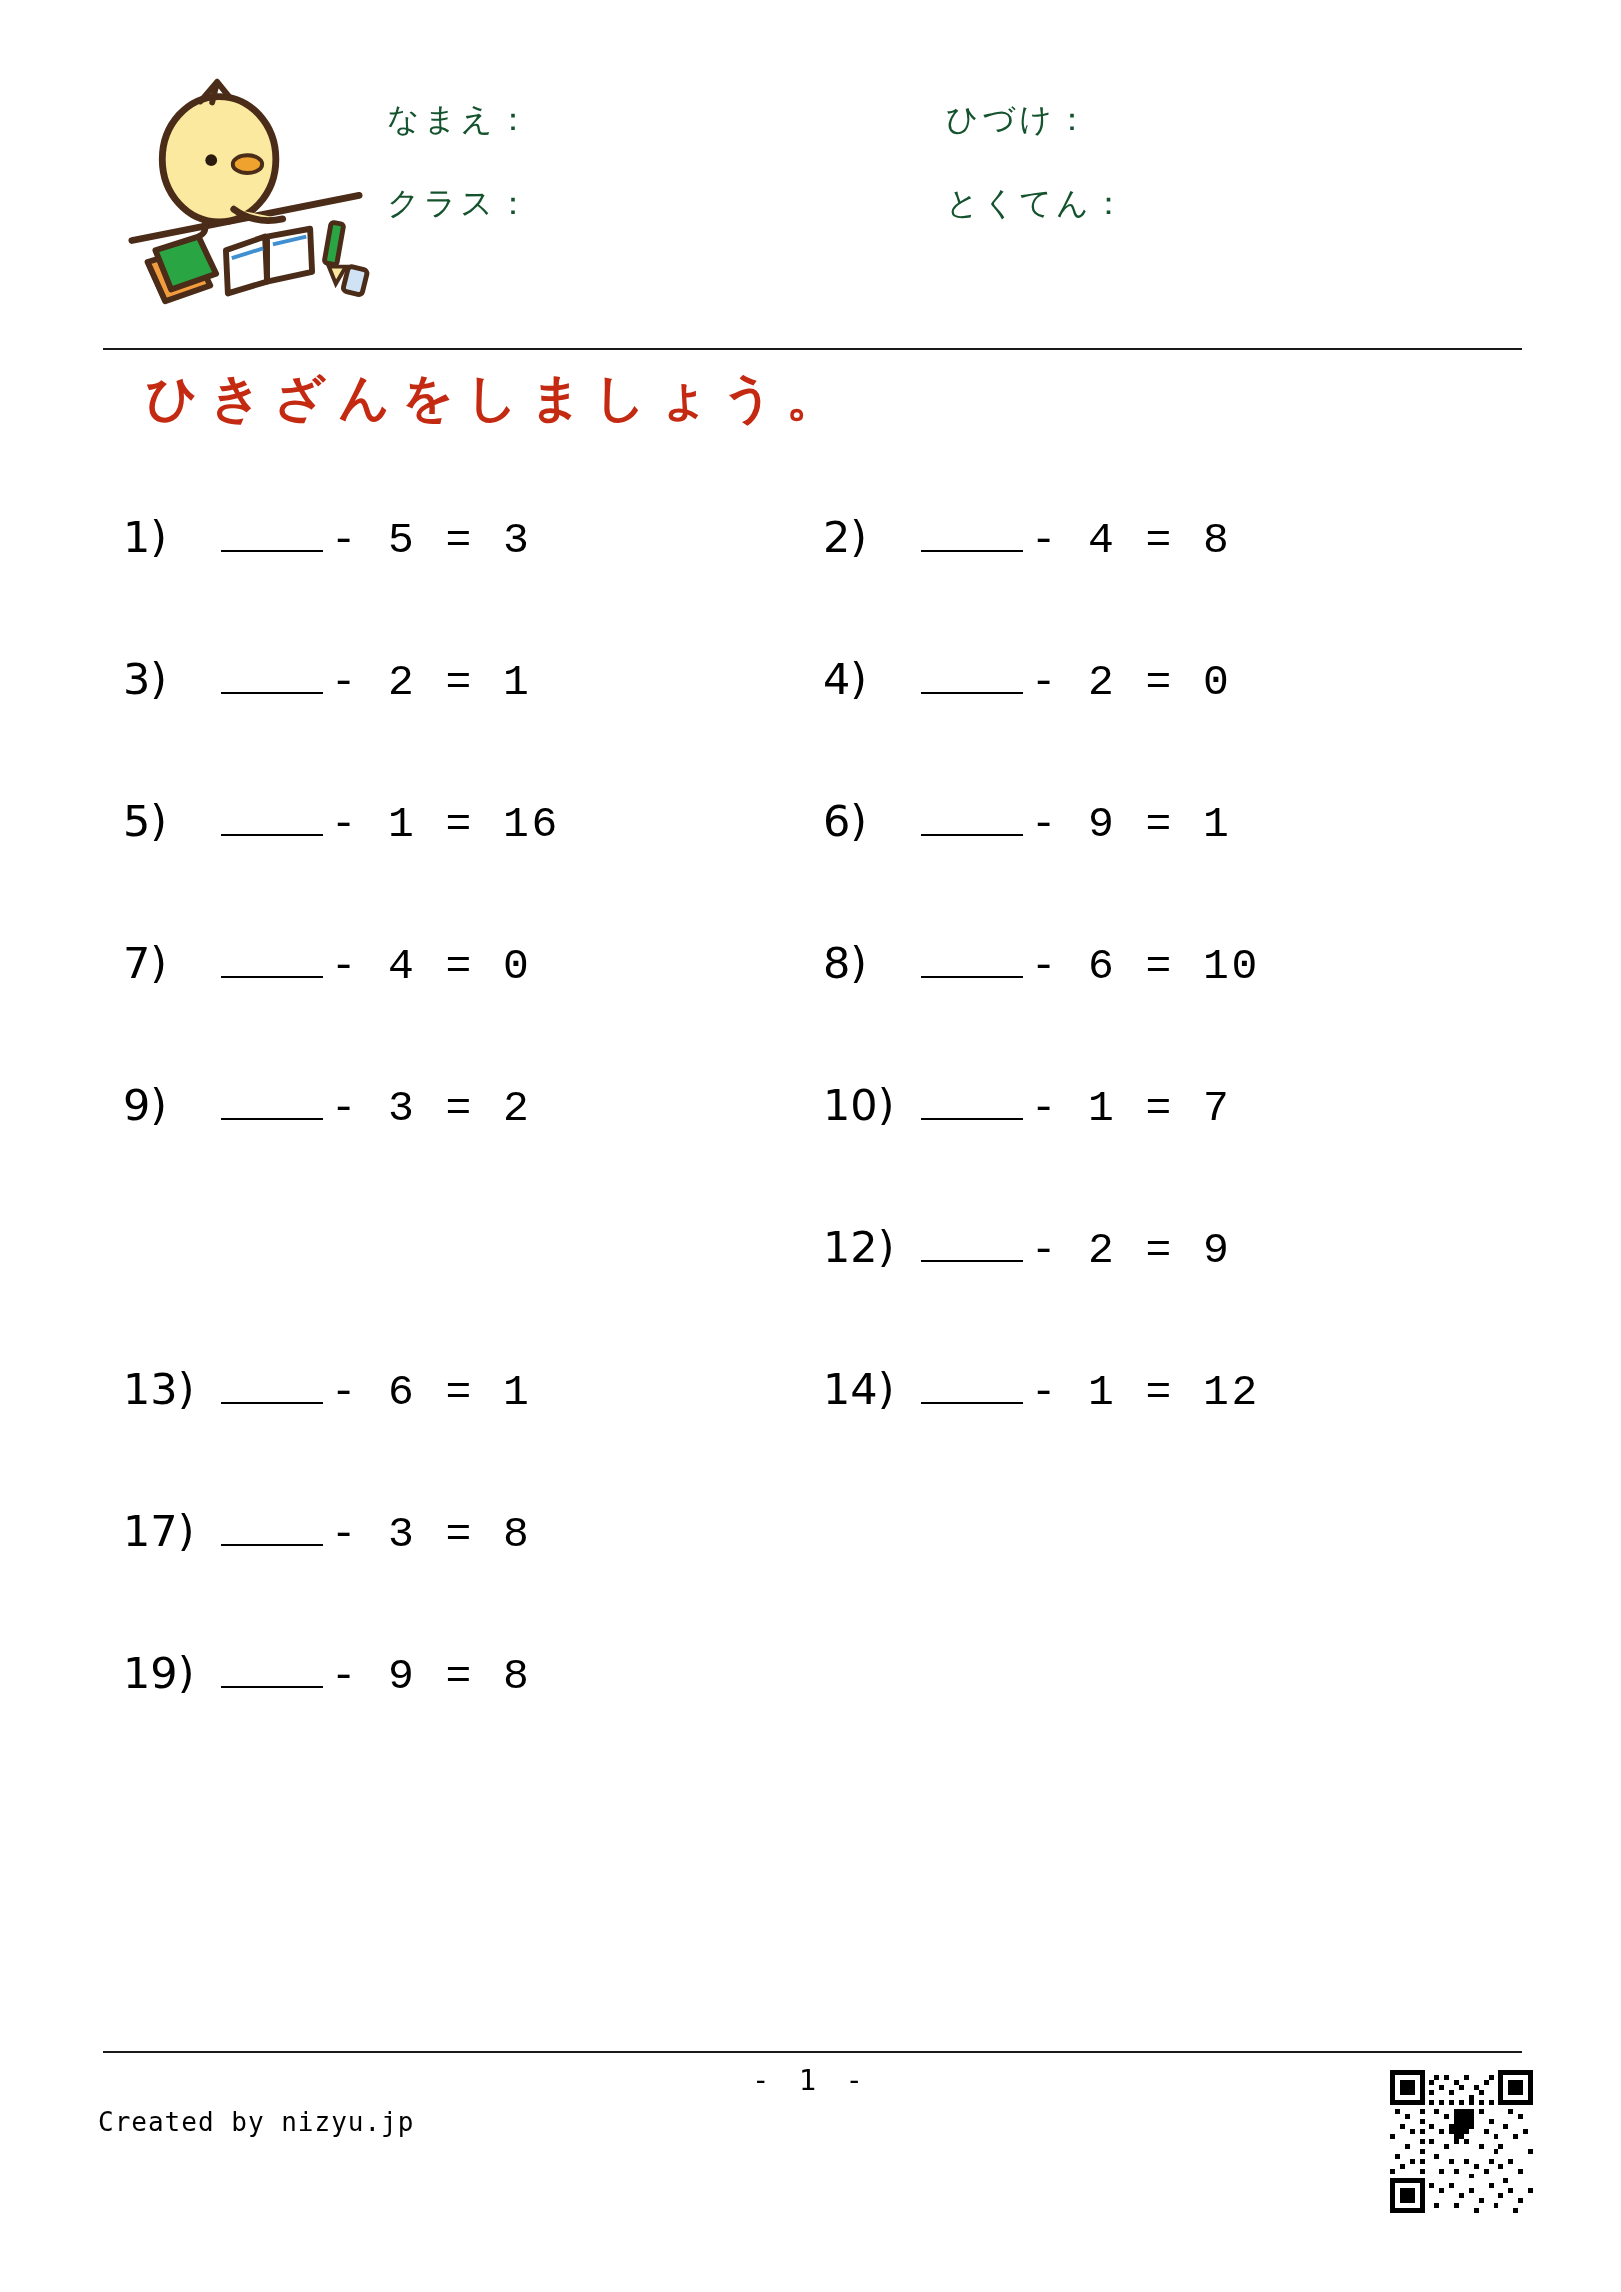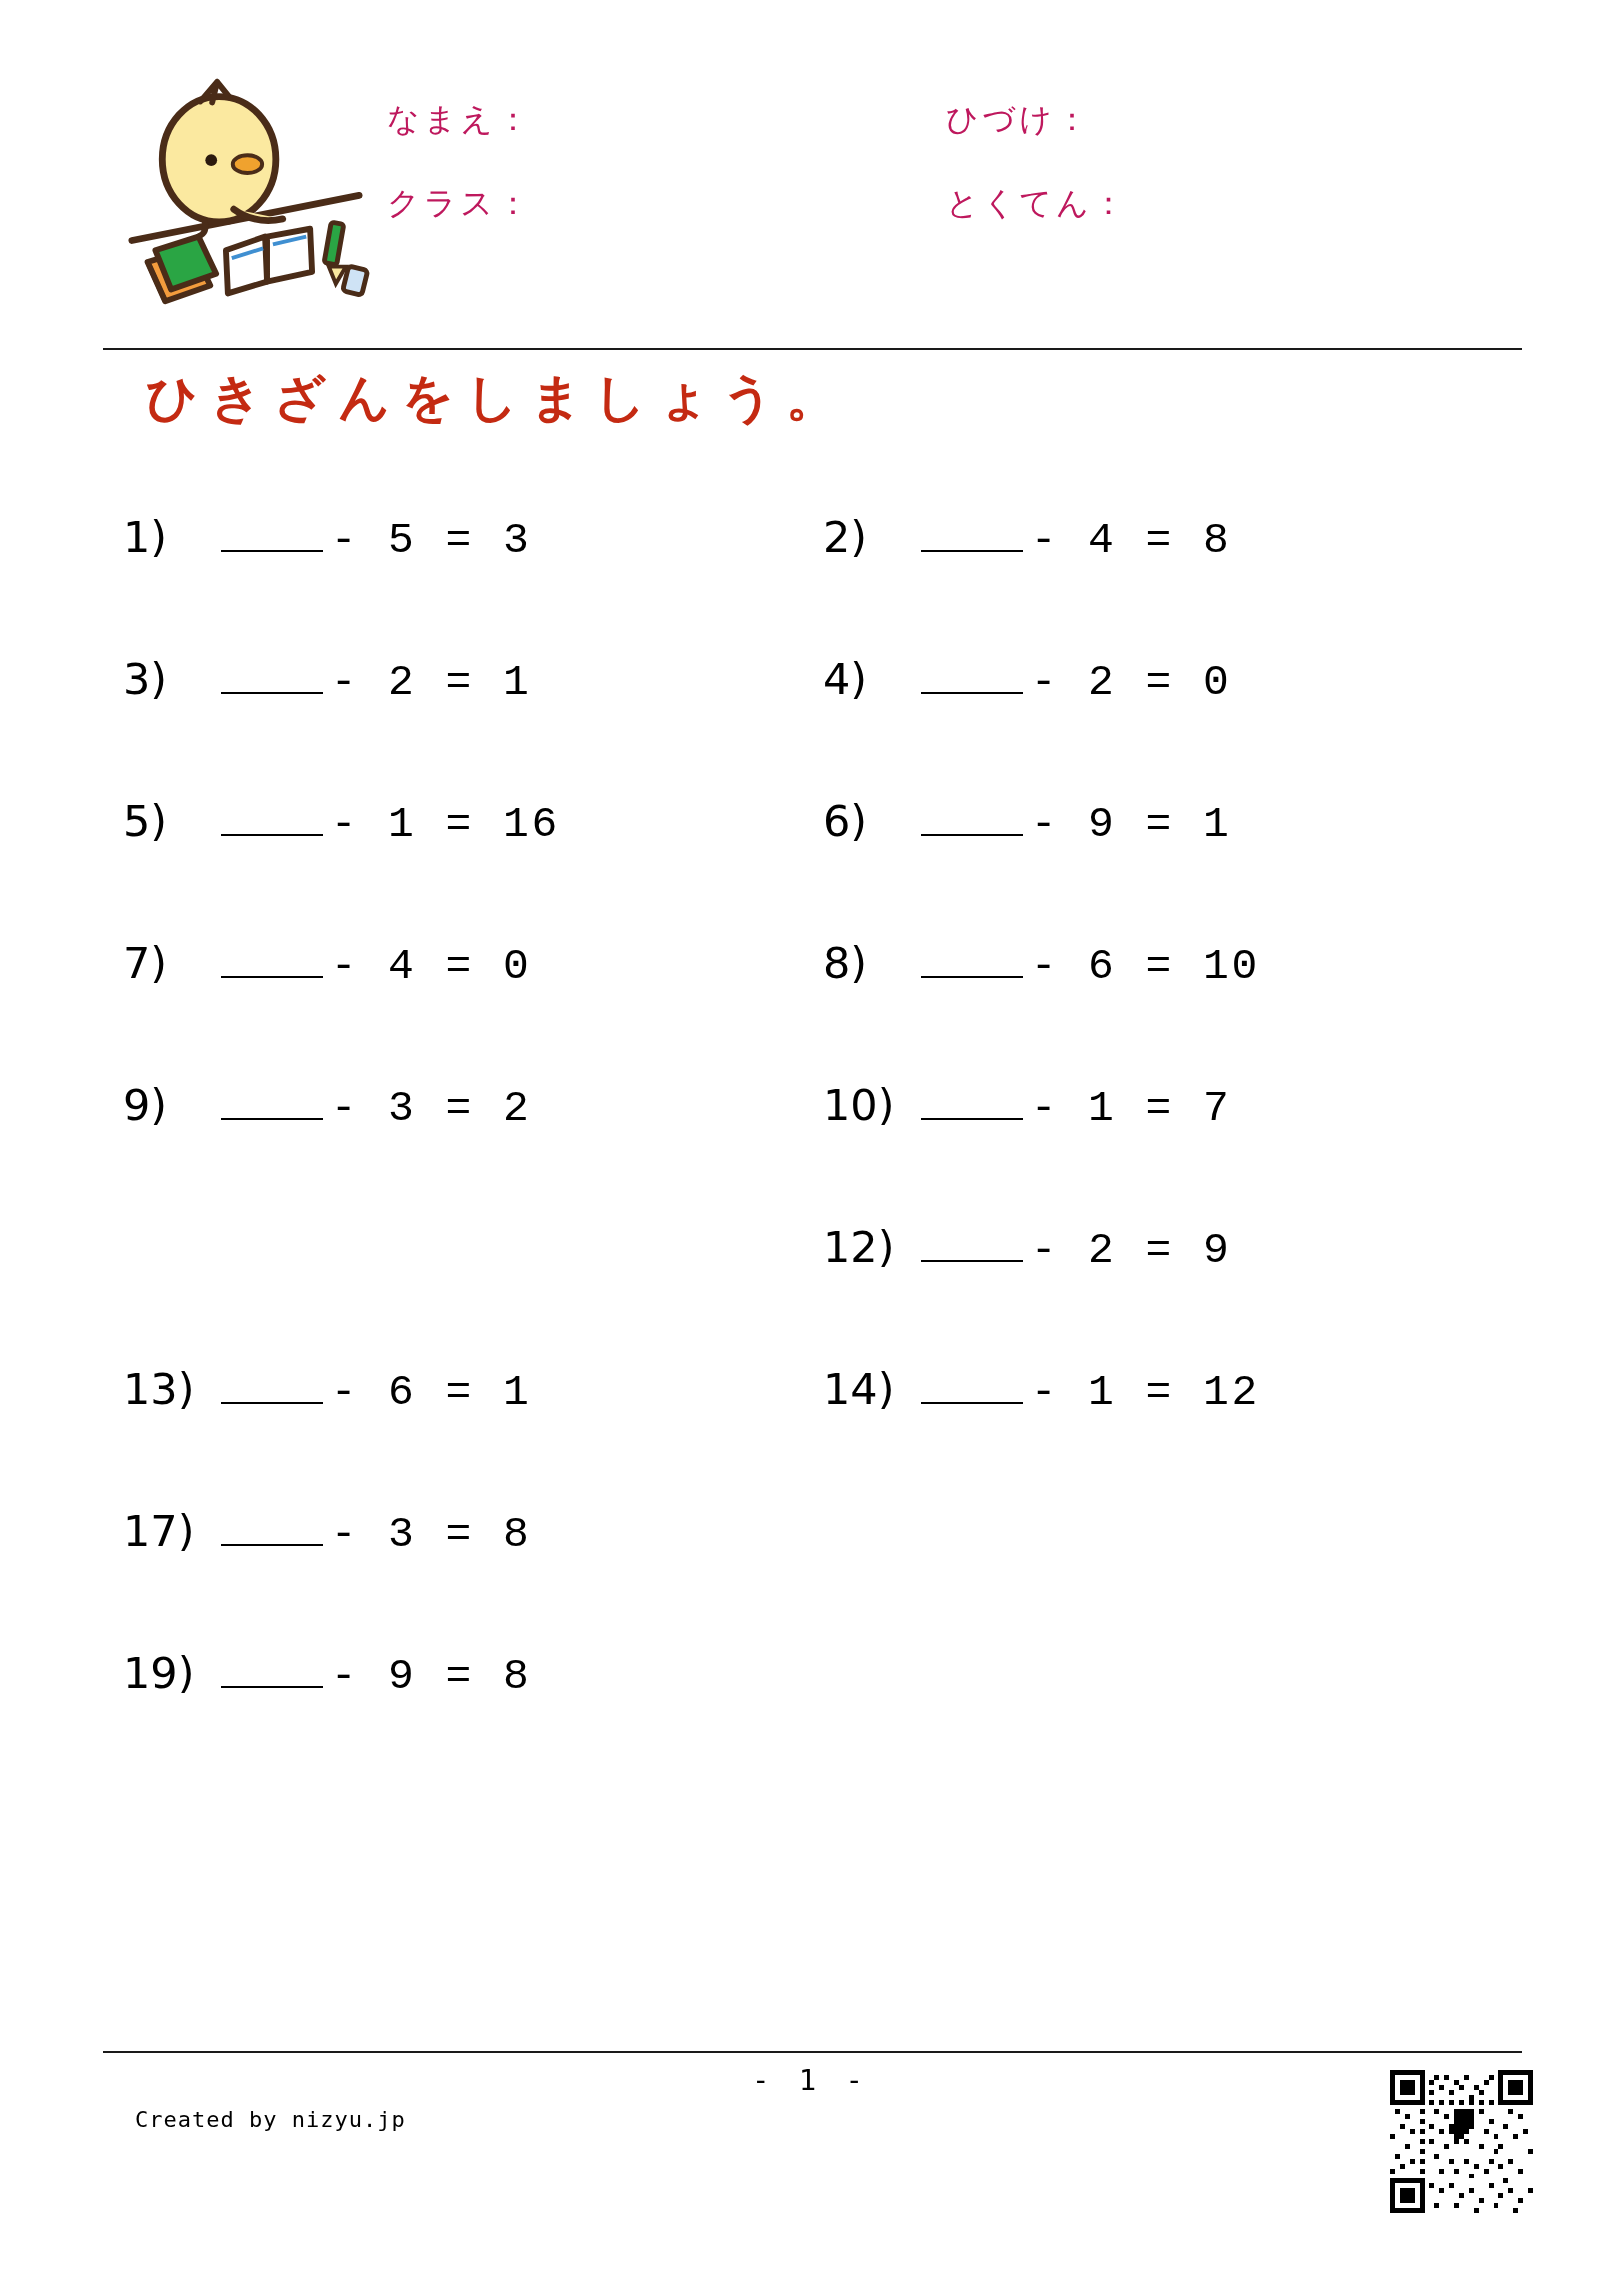--- a/index.html
+++ b/index.html
@@ -46,21 +46,21 @@
   }
   .field-row {
     display: flex;
     height: 84px;
     align-items: flex-start;
   }
   .field-label {
     font-family: "DejaVu Sans", sans-serif;
     font-size: 32px;
     letter-spacing: 3.9px;
-    color: #be185d;
+    color: #14532d;
     white-space: nowrap;
   }
   .field-left { width: 559px; }
 
   .header-rule {
     position: absolute;
     left: 103px;
     top: 348px;
     width: 1419px;
     height: 0;
@@ -140,23 +140,22 @@
     text-align: center;
     font-family: "DejaVu Sans Mono", monospace;
     font-size: 29px;
     letter-spacing: 5.9px;
   }
   .credit {
     position: absolute;
     left: 98px;
     top: 2107px;
     font-family: "DejaVu Sans Mono", monospace;
-    font-size: 22px;
+    font-size: 26px;
     letter-spacing: 1px;
-    margin-left: 37px;
   }
   .qr {
     position: absolute;
     left: 1390px;
     top: 2070px;
     width: 143px;
     height: 143px;
   }
 </style>
 </head>

